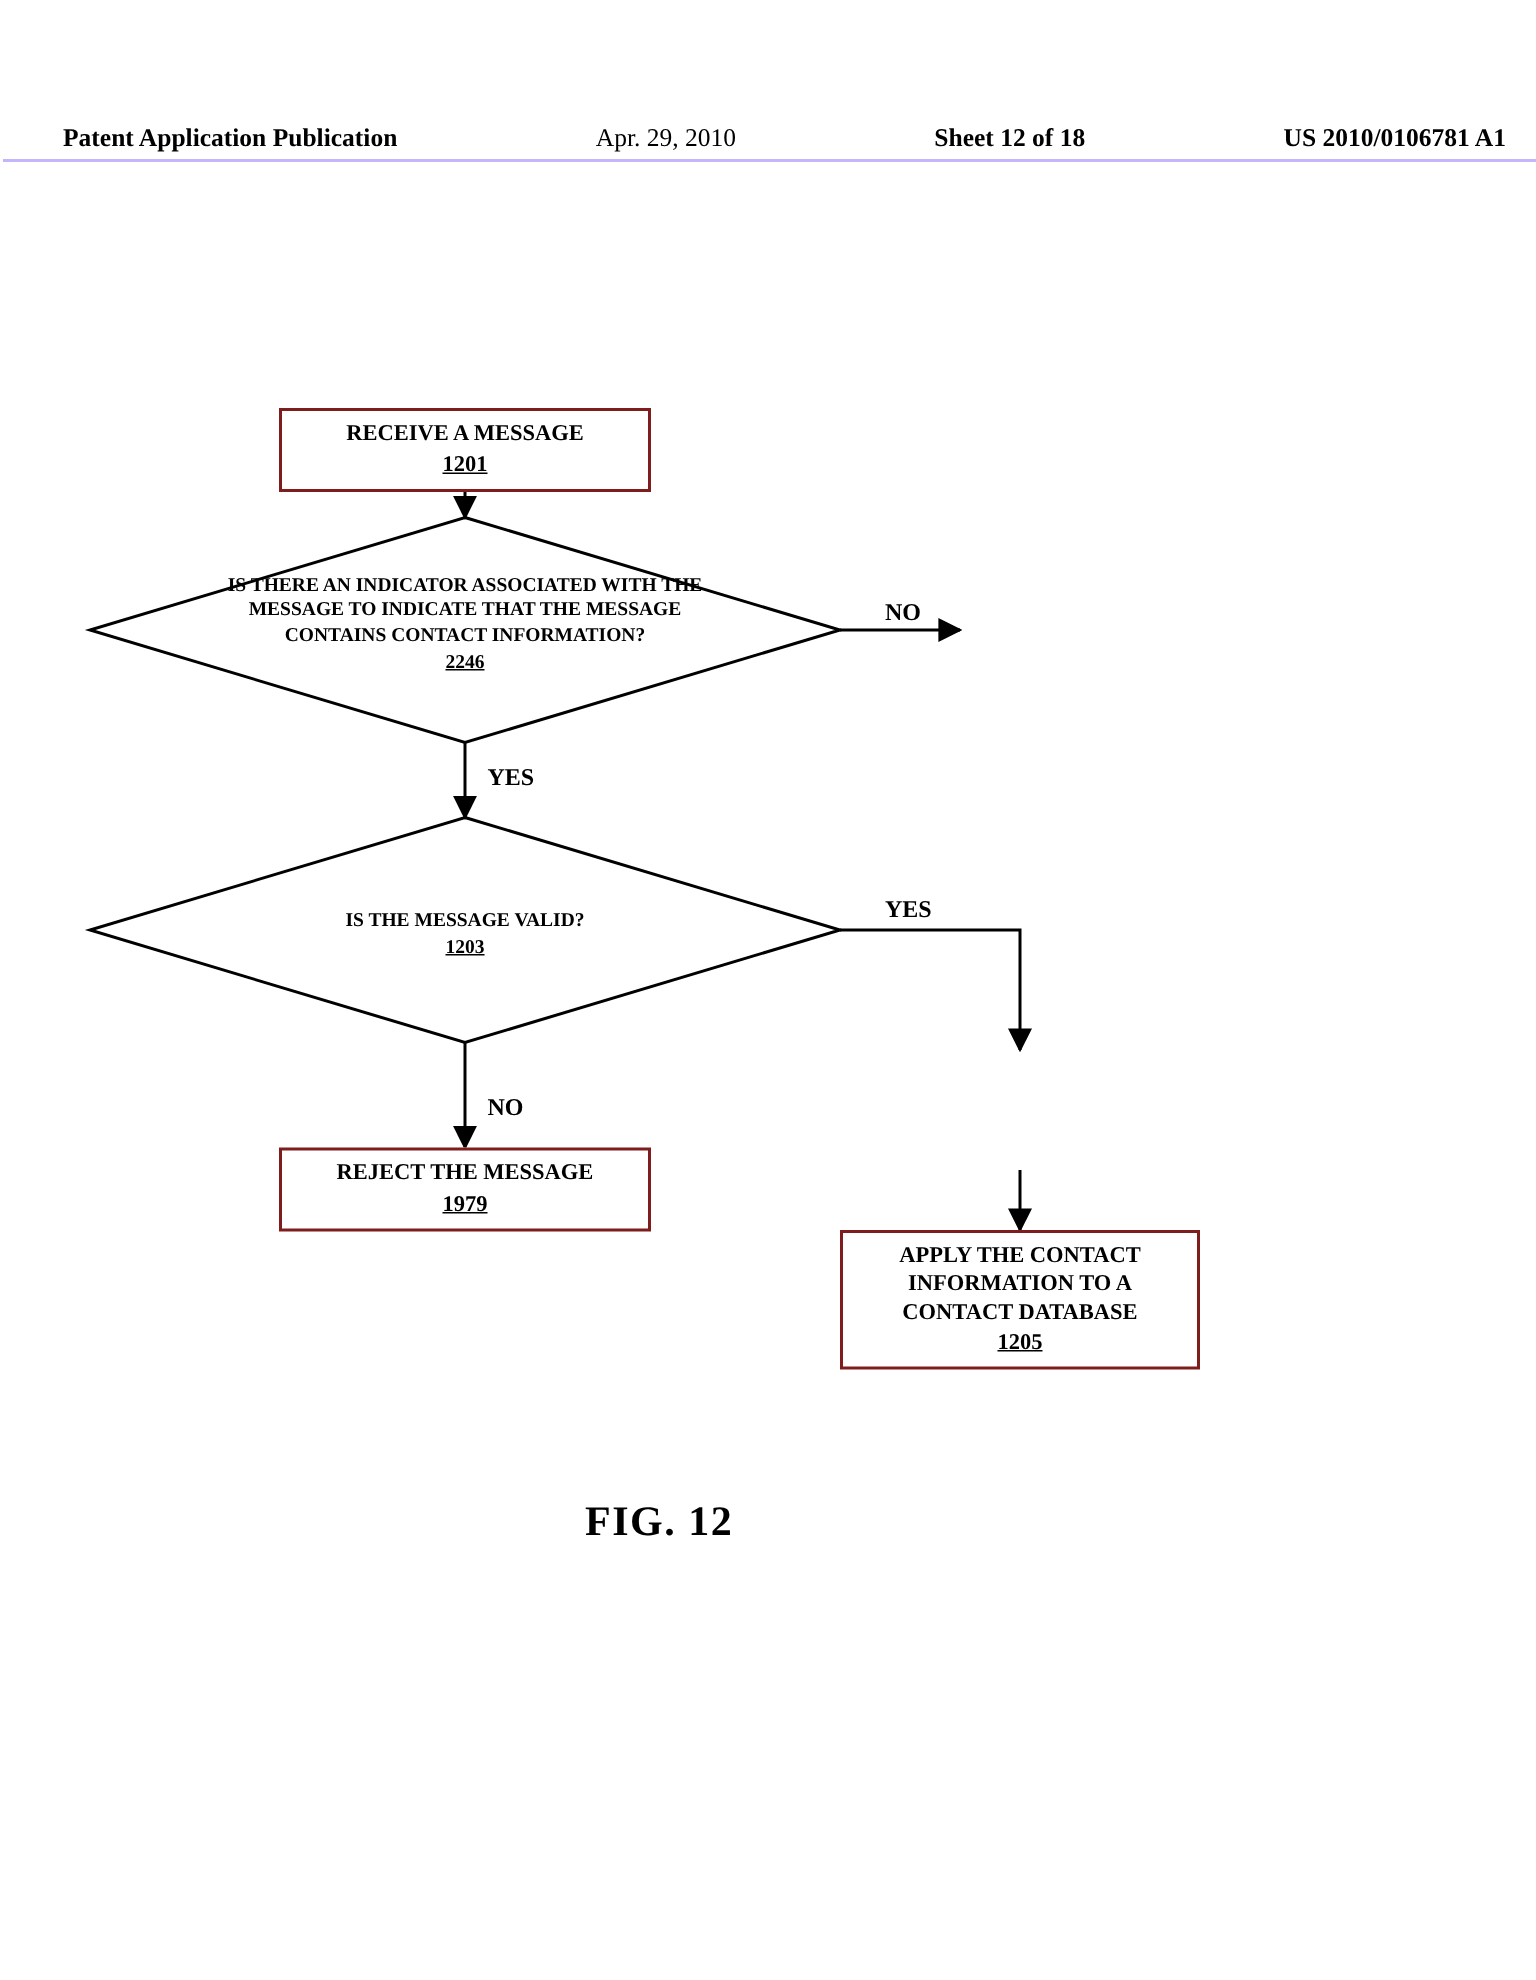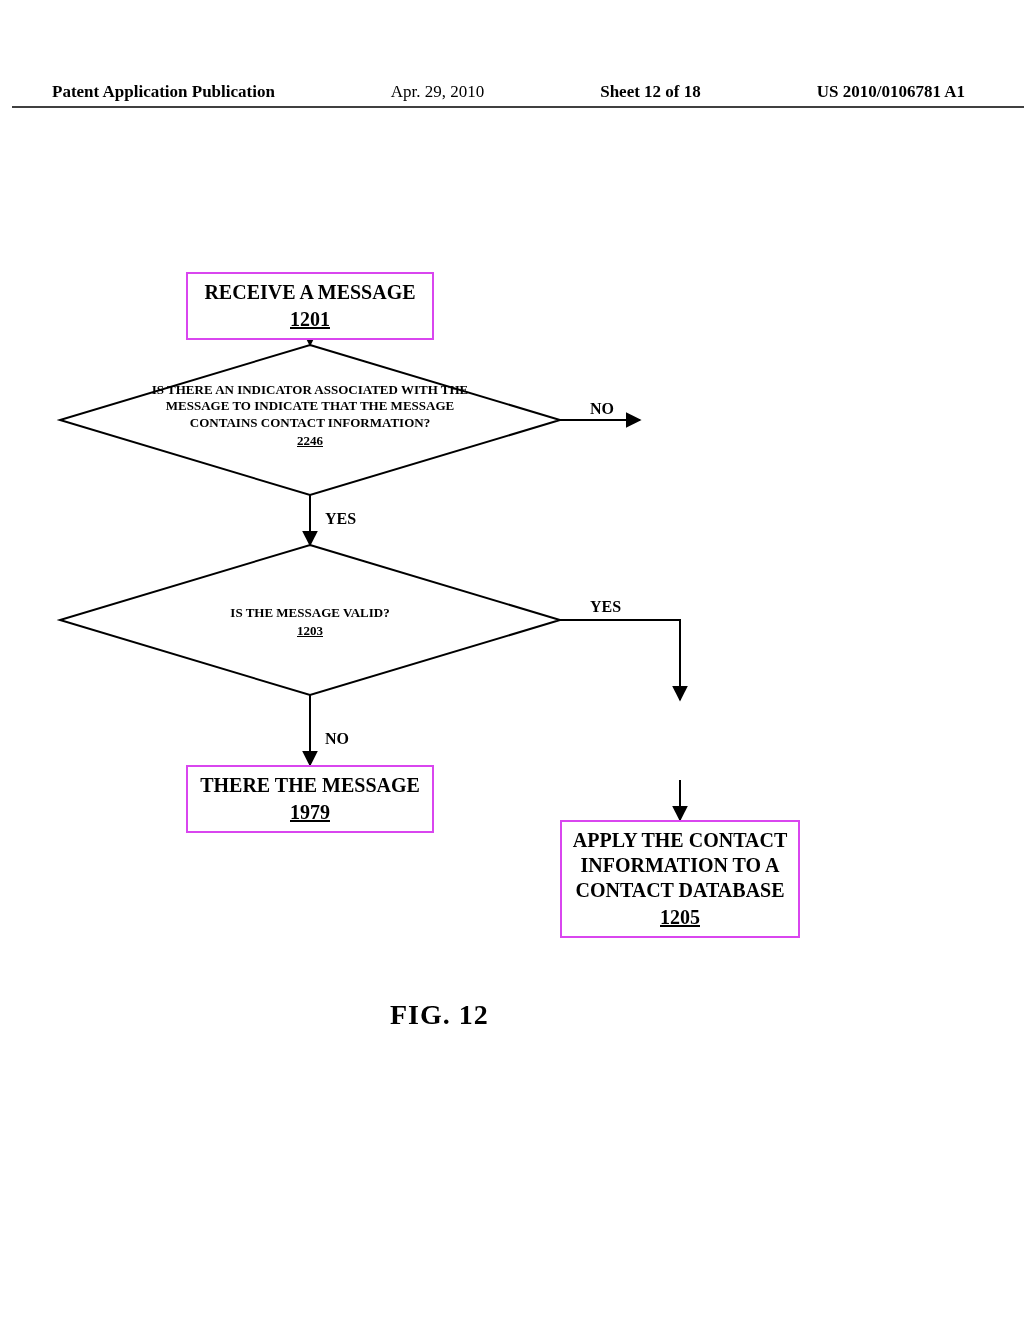--- a/index.html
+++ b/index.html
@@ -7,24 +7,24 @@
     width: 1024px;
     height: 1320px;
     background: #fff;
     font-family: "Times New Roman", Times, serif;
     position: relative;
     color: #000;
   }
   .header {
     position: absolute;
     top: 82px;
-    left: 12px;
+    left: 2px;
     right: 0;
-    border-bottom: 2px solid #404040;
-    padding: 0 59px 4px 40px;
+    border-bottom: 2px solid #c4b5fd;
+    padding: 0 20px 4px 40px;
   }
   .header-row {
     display: flex;
     justify-content: space-between;
     font-size: 17px;
   }
   .header-row .pub { font-weight: bold; }
   .header-row .date { font-weight: normal; }
   .header-row .sheet { font-weight: bold; }
   .header-row .docnum { font-weight: bold; }
@@ -32,25 +32,25 @@
   .canvas {
     position: absolute;
     left: 0;
     top: 0;
     width: 1024px;
     height: 1320px;
   }
 
   .box {
     position: absolute;
-    border: 2px solid #d946ef;
+    border: 2px solid #7f1d1d;
     background: #fff;
     text-align: center;
     font-weight: bold;
-    font-size: 20px;
+    font-size: 15px;
     line-height: 1.25;
     padding: 6px 8px;
   }
   .box .refnum {
     text-decoration: underline;
     display: block;
     margin-top: 2px;
   }
   .diamond-text {
     position: absolute;
@@ -134,21 +134,21 @@
     <span class="refnum">2246</span>
   </div>
 
   <div class="diamond-text" style="left:190px; top:605px; width:240px;">
     <span>IS THE MESSAGE VALID?</span>
     <span class="refnum">1203</span>
   </div>
 
 
   <div class="box" style="left:186px; top:765px; width:248px;">
-    <span>THERE THE MESSAGE</span>
+    <span>REJECT THE MESSAGE</span>
     <span class="refnum">1979</span>
   </div>
 
 
   <div class="box" style="left:560px; top:820px; width:240px;">
     <span>APPLY THE CONTACT INFORMATION TO A CONTACT DATABASE</span>
     <span class="refnum">1205</span>
   </div>
 
   <div class="edge-label" style="left:590px; top:400px;">NO</div>

